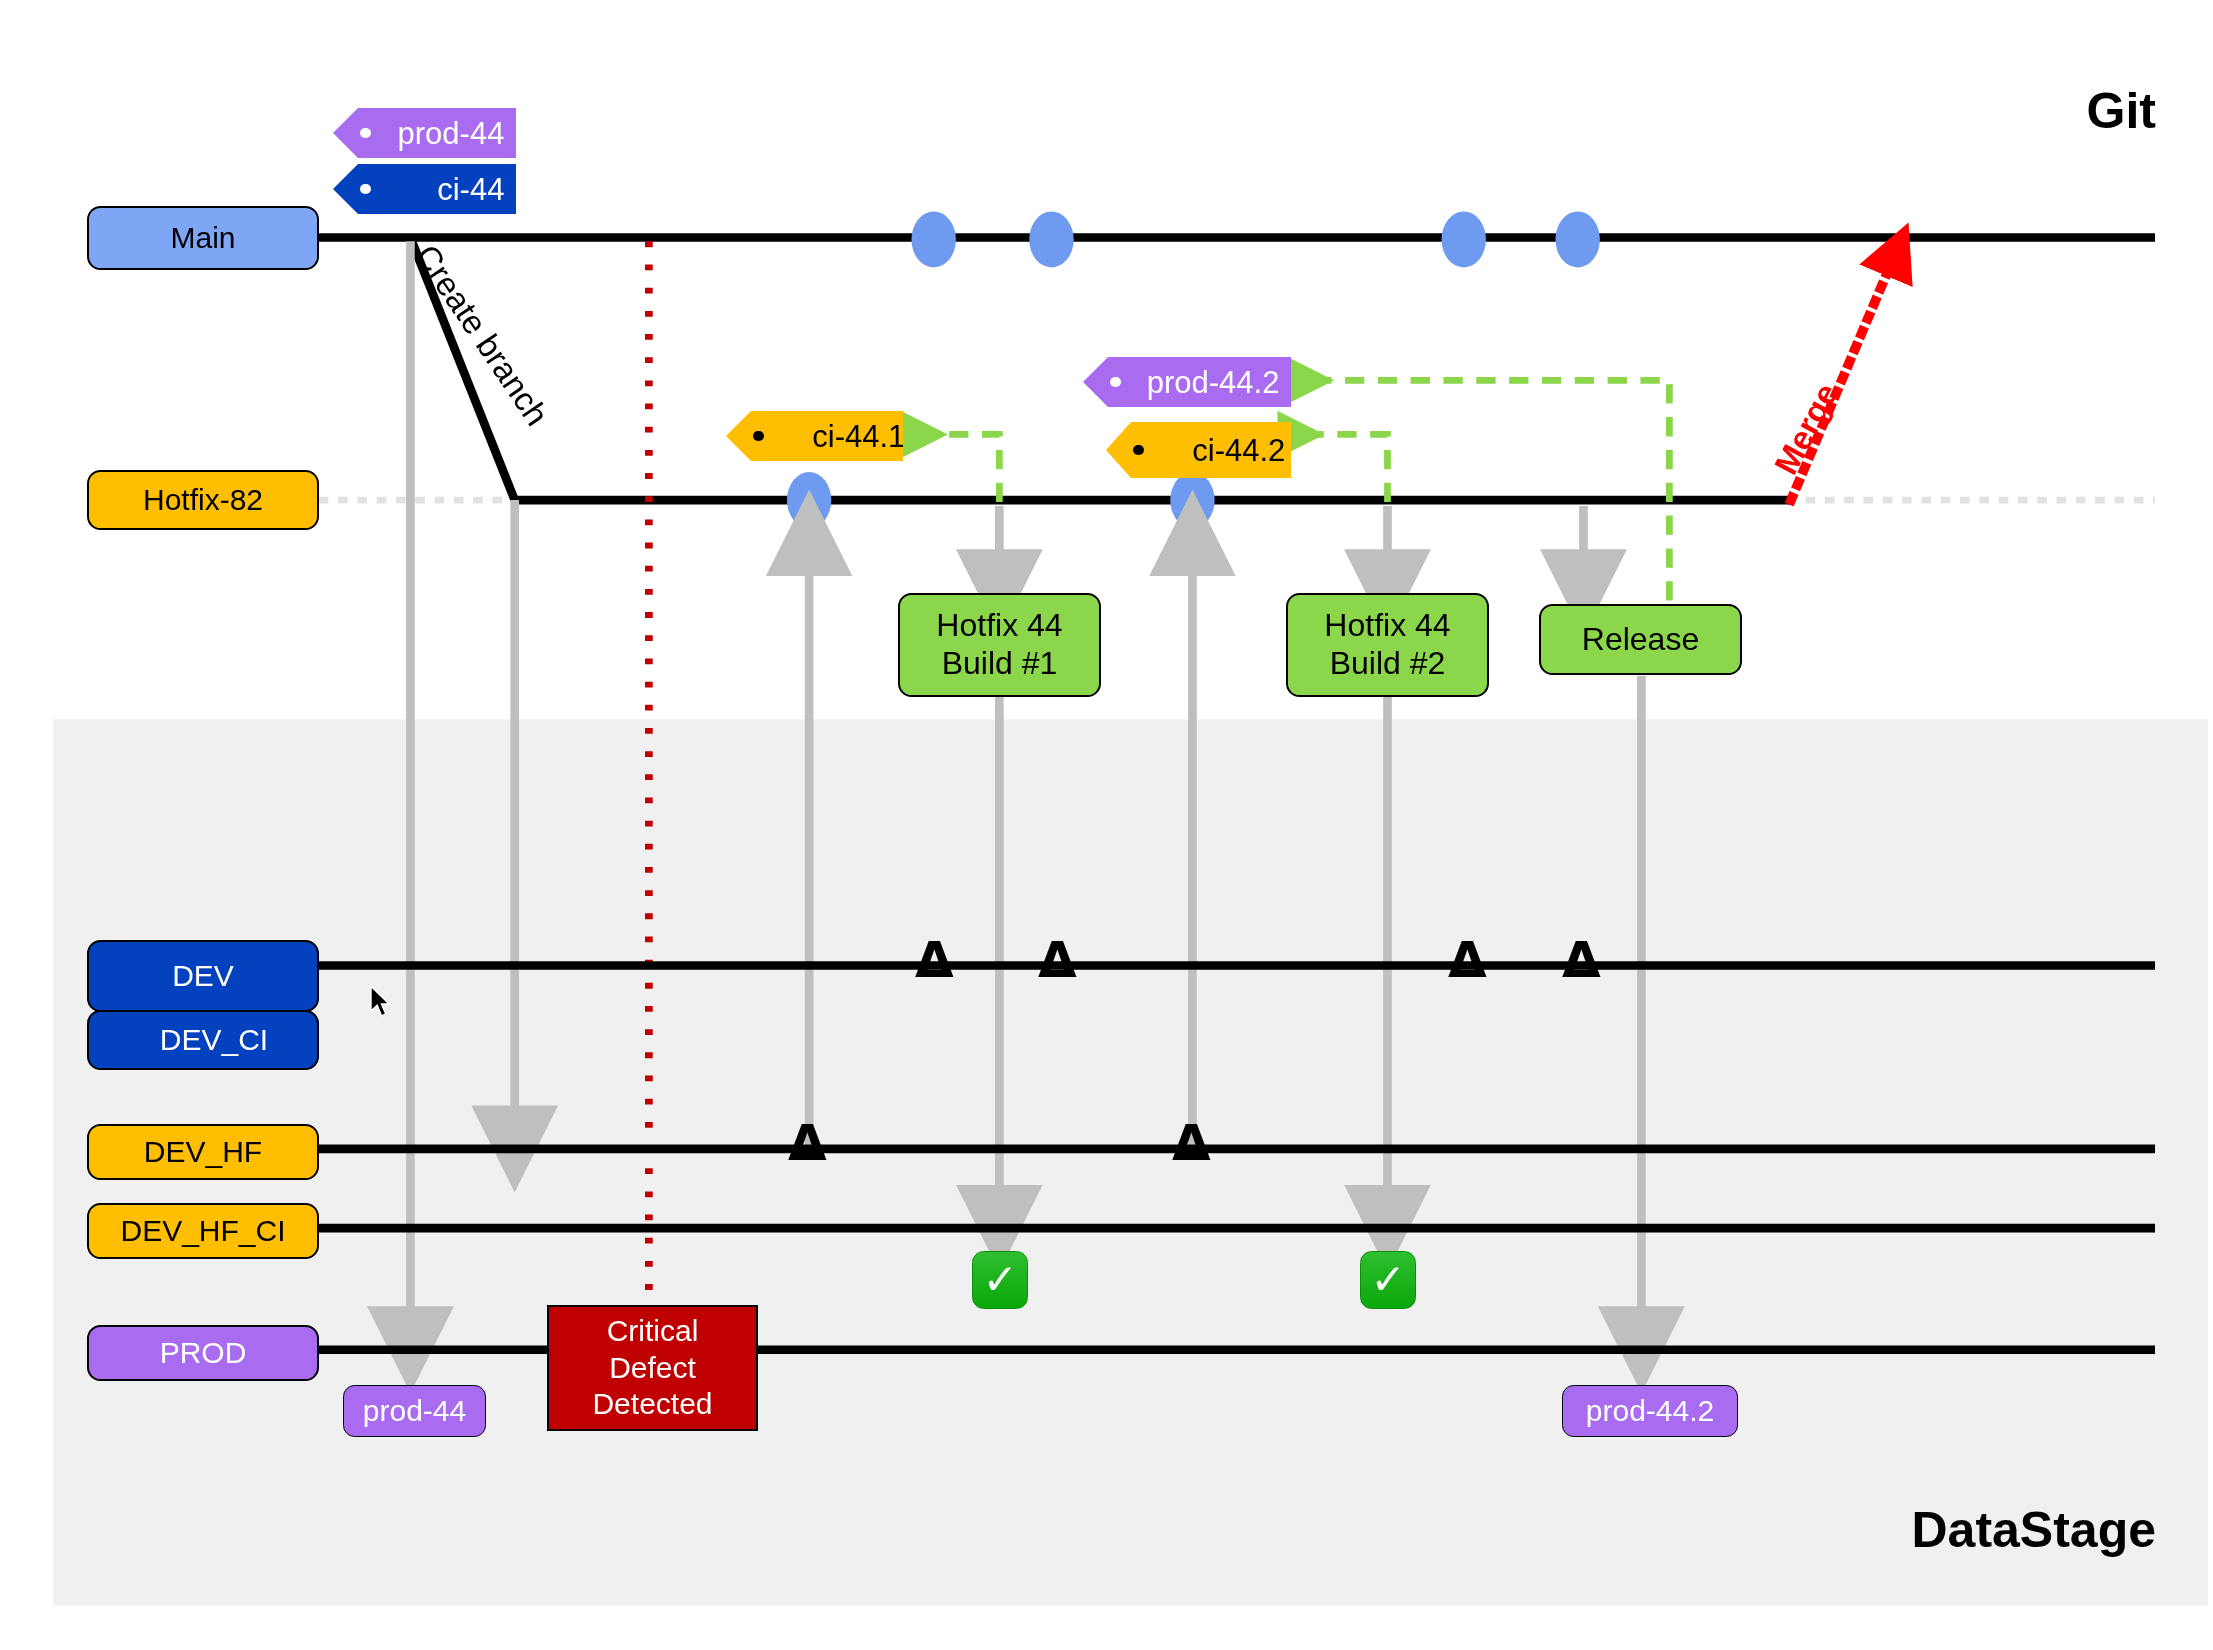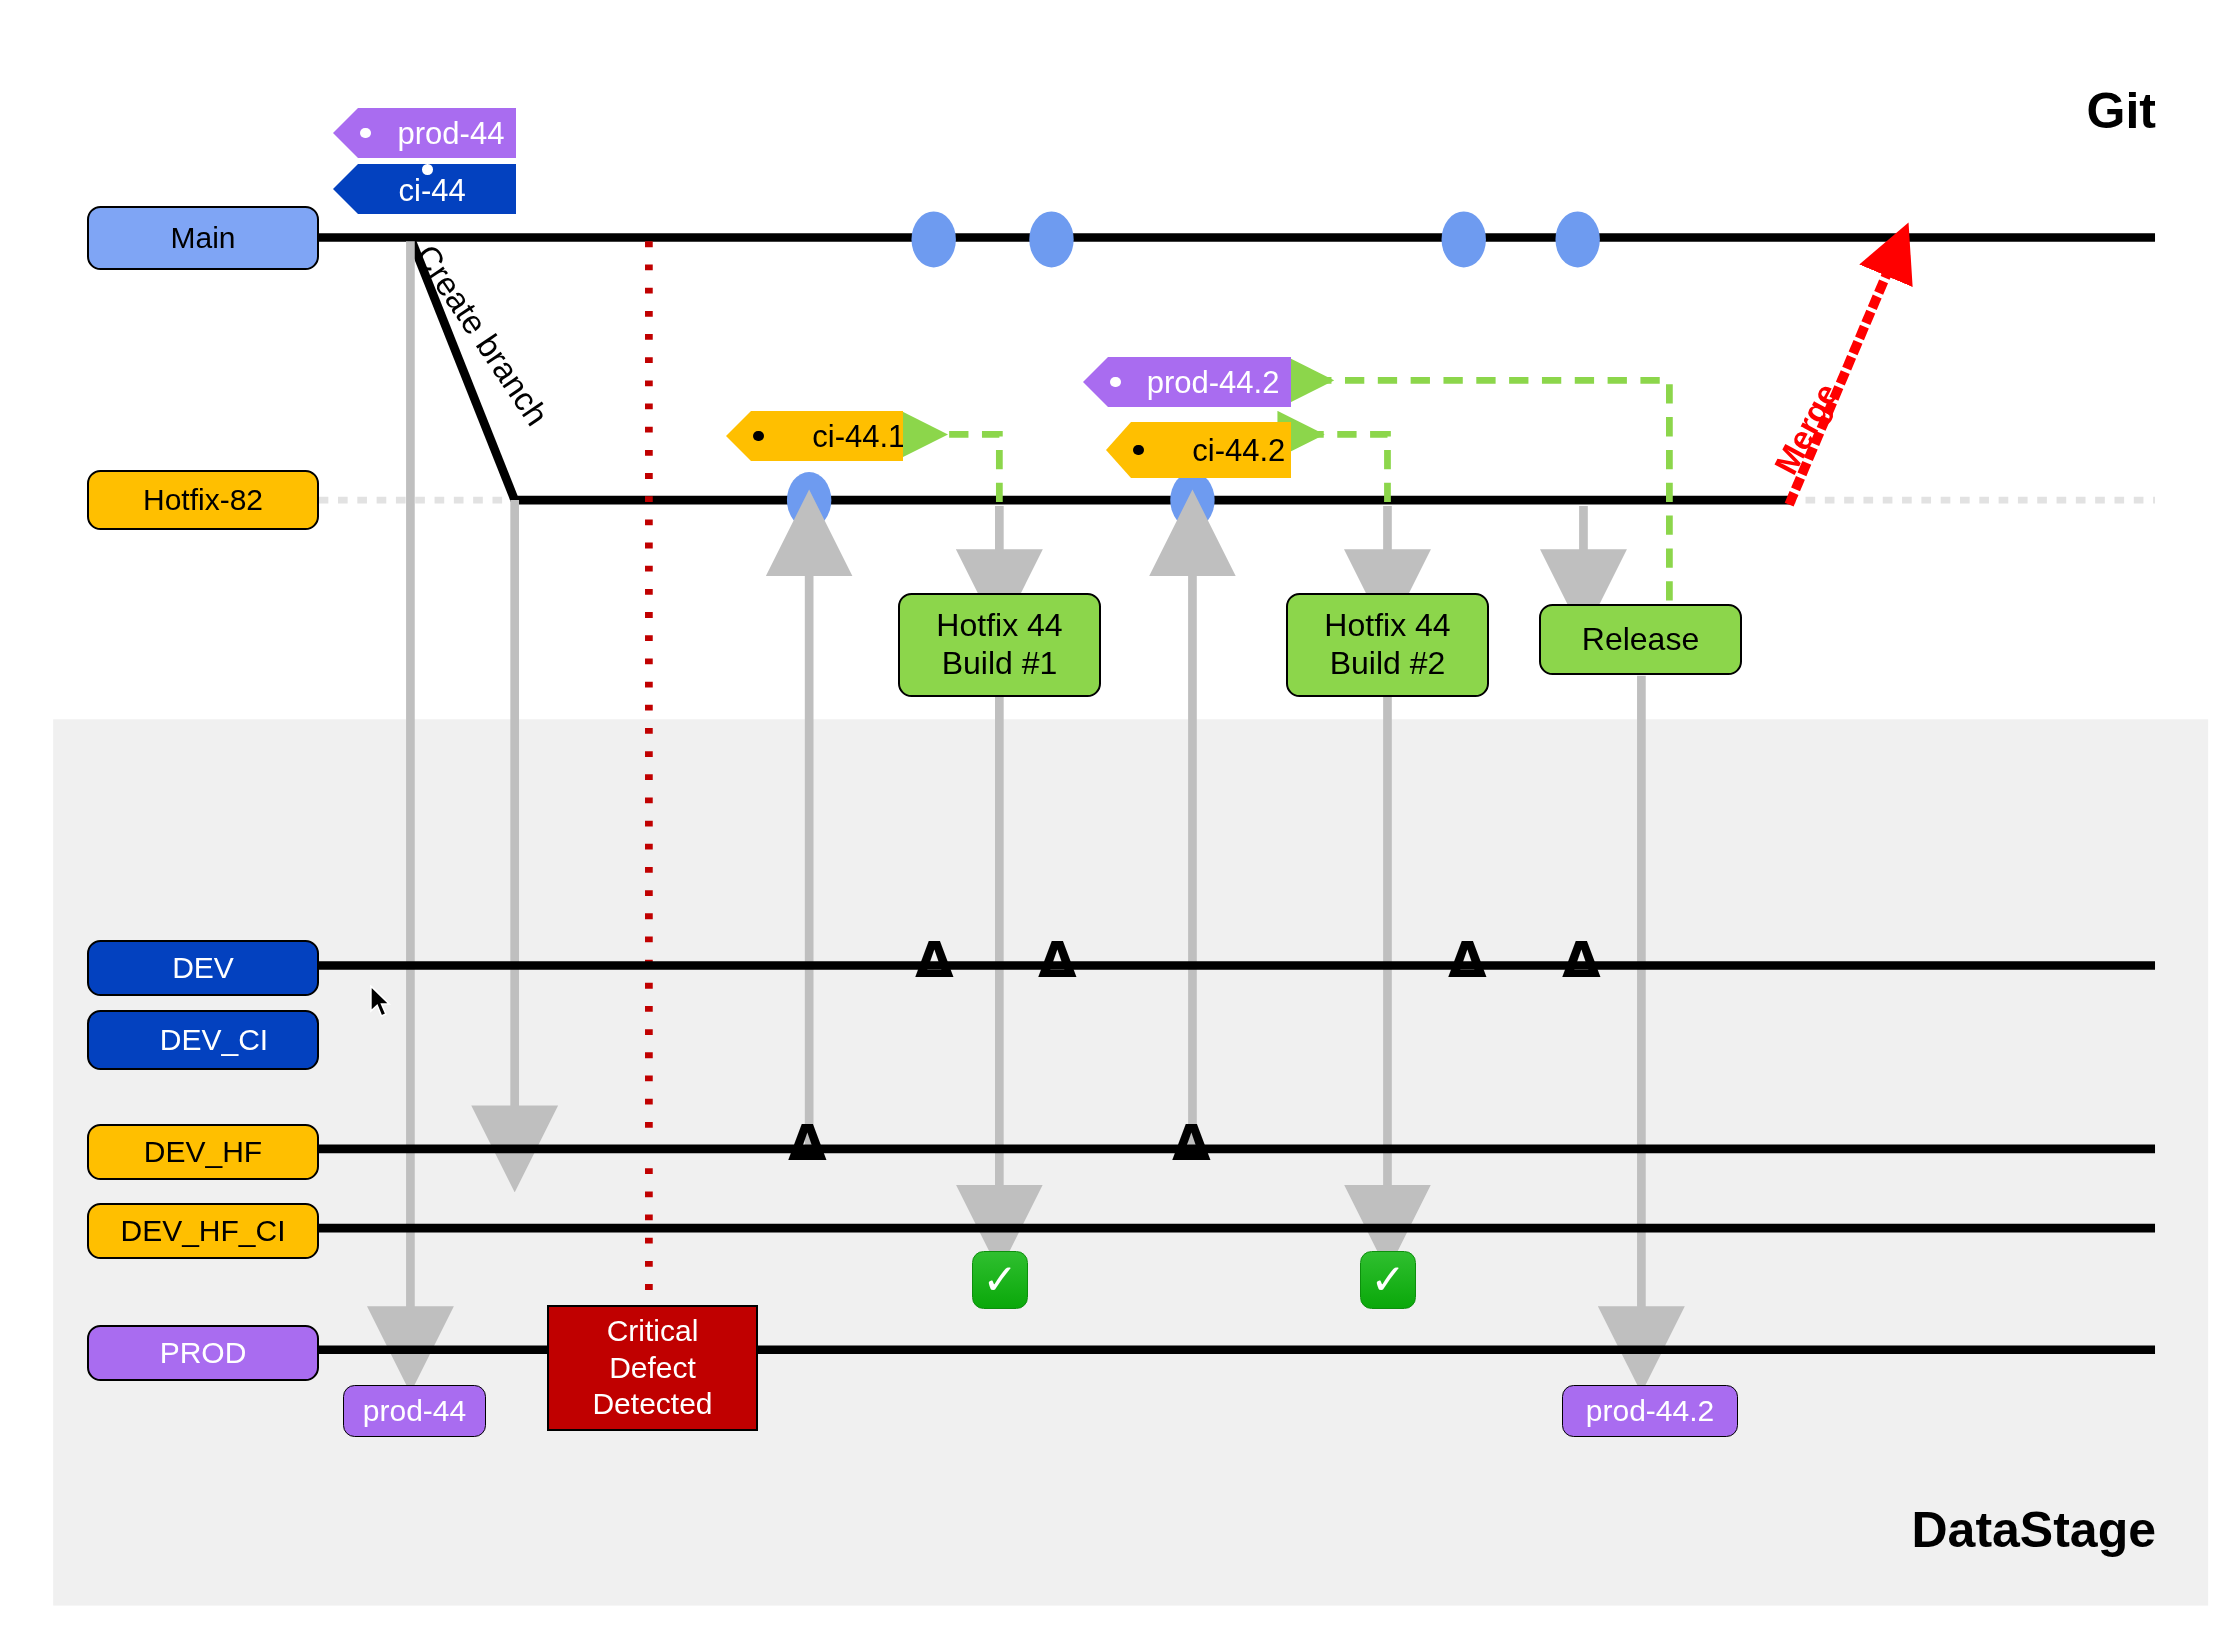--- a/index.html
+++ b/index.html
@@ -20,21 +20,21 @@
   .pill.prod{background:#A96CF0;color:#fff;}
 
   
   .tag{position:absolute;box-sizing:border-box;display:flex;align-items:center;
        font-size:31px;line-height:1;white-space:nowrap;
        padding:0 11.6px 0 27px;}
   .tag .dot{width:10.6px;height:10.6px;border-radius:50%;display:inline-block;margin-right:9.7px;flex:0 0 auto;}
   .tag .txt{flex:1 1 auto;text-align:right;}
   .tag.purple{background:#A96CF0;color:#fff;}
   .tag.purple .dot{background:#fff;}
-  .tag.blue{background:#0341BF;color:#fff;flex-direction:column;}
+  .tag.blue{background:#0341BF;color:#fff;}
   .tag.blue .dot{background:#fff;}
   .tag.orange{background:#FFBF00;color:#000;gap:39px;}
   .tag.orange .dot{background:#000;}
 
   
   .jobbox{position:absolute;box-sizing:border-box;background:#8CD64B;border:2.9px solid #000;
           border-radius:13.5px;display:flex;flex-direction:column;align-items:center;
           justify-content:center;font-size:32px;color:#000;line-height:1.18;}
 
   
@@ -177,21 +177,21 @@
     <span>Build #1</span>
   </div>
   <div class="jobbox" style="left:1286px;top:593px;width:203px;height:104px;">
     <span>Hotfix 44</span>
     <span>Build #2</span>
   </div>
   <div class="jobbox" style="left:1539px;top:604px;width:203px;height:71px;">
     <span>Release</span>
   </div>
 
-  <div class="pill dev" style="left:87px;top:940px;width:232px;height:56px;text-align:center;">DEV</div>
+  <div class="pill dev" style="left:87px;top:940px;width:232px;height:72px;text-align:center;">DEV</div>
   <div class="pill dev" style="left:87px;top:1010px;width:232px;height:60px;padding-left:22px;">DEV_CI</div>
   <div class="pill hotfix" style="left:87px;top:1124px;width:232px;height:56px;">DEV_HF</div>
   <div class="pill hotfix" style="left:87px;top:1203px;width:232px;height:56px;">DEV_HF_CI</div>
   <div class="pill prod" style="left:87px;top:1325px;width:232px;height:56px;">PROD</div>
 
   <div class="delta" style="left:915px;top:935px;">Δ</div>
   <div class="delta" style="left:1038px;top:935px;">Δ</div>
   <div class="delta" style="left:1448px;top:935px;">Δ</div>
   <div class="delta" style="left:1562px;top:935px;">Δ</div>
 

